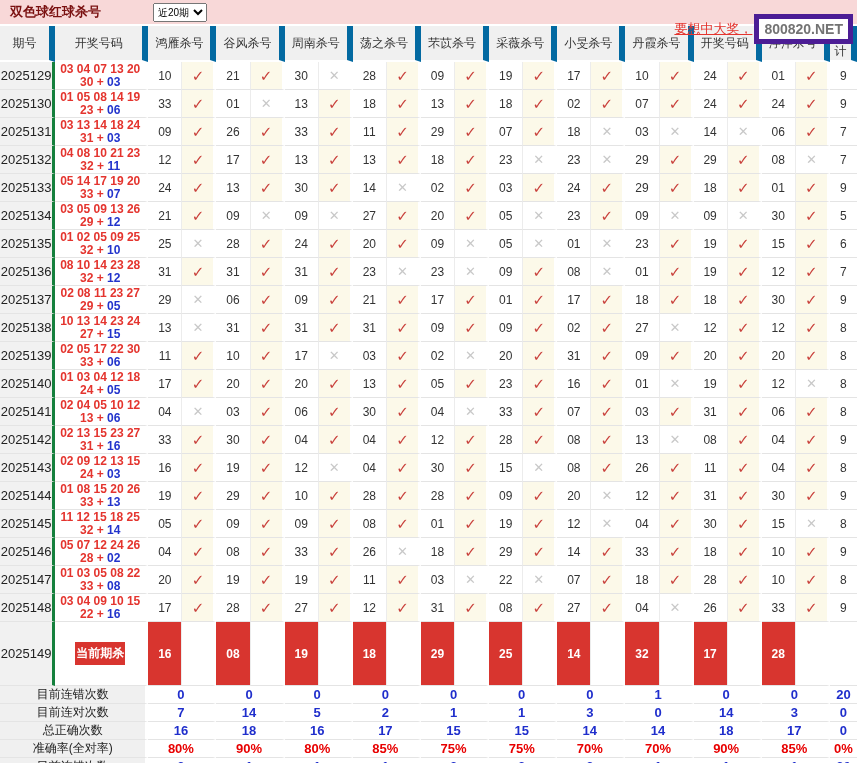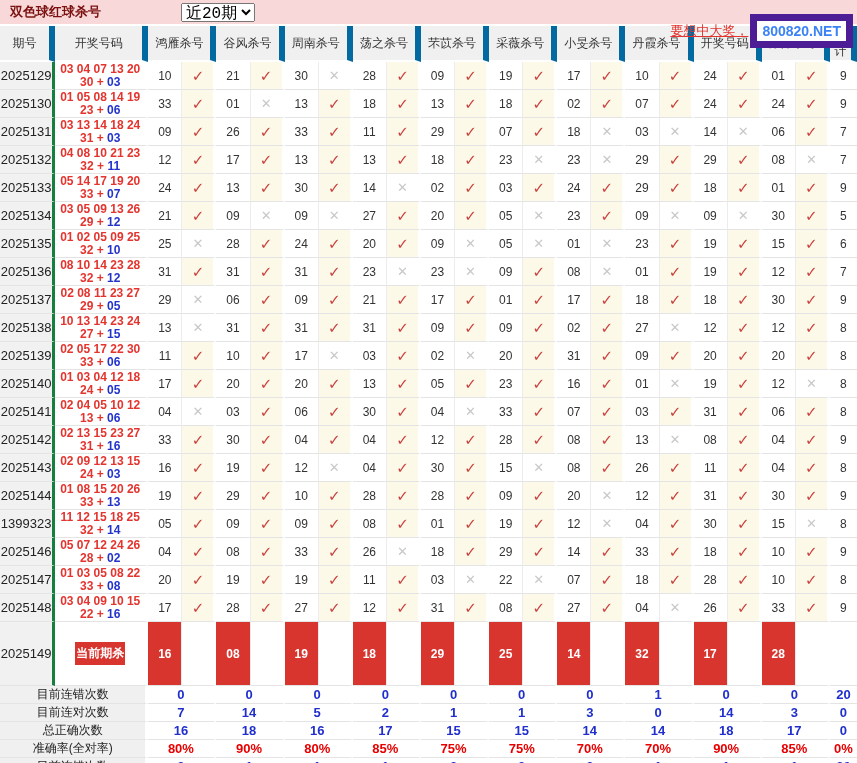--- a/index.html
+++ b/index.html
@@ -1,22 +1,22 @@
 <!DOCTYPE html>
 <html><head>
 <meta charset="utf-8">
 <style>
   * { margin:0; padding:0; box-sizing:border-box; }
   body { width:857px; background:#fff; font-family:"Liberation Sans","DejaVu Sans",sans-serif; }
   .topbar { height:20px; background:#f8d8d8; display:flex; align-items:center; padding:12px 6px; position:relative; }
   .title { color:#7a1010; font-weight:bold; font-size:13px; margin-left:4px; }
-  .period-select { margin-left:80px; font-size:16px; height:19px;font-family:Liberation Mono, monospace; }
+  .period-select { margin-left:52px; font-size:10px; height:19px; }
   .promo { position:absolute; right:4px; top:2px; display:flex; align-items:center;margin-top:12px; }
   .promo-link { color:#e4342e; font-size:13px; text-decoration:underline; margin-right:2px; }
-  .promo-box { background:#fff; border:7px solid #4c1d95; color:#3b82f6; font-weight:bold; font-size:14px; padding:2px 5px; }
+  .promo-box { background:#fff; border:5px solid #4c1d95; color:#737373; font-weight:bold; font-size:14px; padding:2px 5px; }
   table { width:857px; table-layout:fixed; border-collapse:separate; border-spacing:0; margin-top:2px; }
   th { background:#f0f0f0; color:#333; font-size:12px; font-weight:normal; height:27px;
        border-right:6px solid #0369a1; border-bottom:2px solid #fff; }
   td { height:28px; text-align:center; vertical-align:middle; border-bottom:1px solid #e4e4e4; font-size:12px; color:#333; }
   td.issue { background:#f1f1f1; color:#222; font-size:13px; border-right:3px solid #15803d; }
   td.win { border-right:3px solid #fff; line-height:13px; font-weight:bold; }
   .reds { color:#e4342e; }
   .blue { color:#2233cc; }
   td.kn { border-right:1px solid #ececec; }
   td.mk { border-right:3px solid #fff; background:#fff; }
@@ -533,21 +533,21 @@
         <td class="mk"><span class="cross">✕</span></td>
         <td class="kn">12</td>
         <td class="mk ok"><span class="check">✓</span></td>
         <td class="kn">31</td>
         <td class="mk ok"><span class="check">✓</span></td>
         <td class="kn">30</td>
         <td class="mk ok"><span class="check">✓</span></td>
         <td class="stat">9</td>
       </tr>
       <tr>
-        <td class="issue">1399323</td>
+        <td class="issue">2025145</td>
         <td class="win">
           <div class="reds">11 12 15 18 25</div>
           <div><span class="reds">32 +</span> <span class="blue">14</span></div>
         </td>
         <td class="kn">05</td>
         <td class="mk ok"><span class="check">✓</span></td>
         <td class="kn">09</td>
         <td class="mk ok"><span class="check">✓</span></td>
         <td class="kn">09</td>
         <td class="mk ok"><span class="check">✓</span></td>

